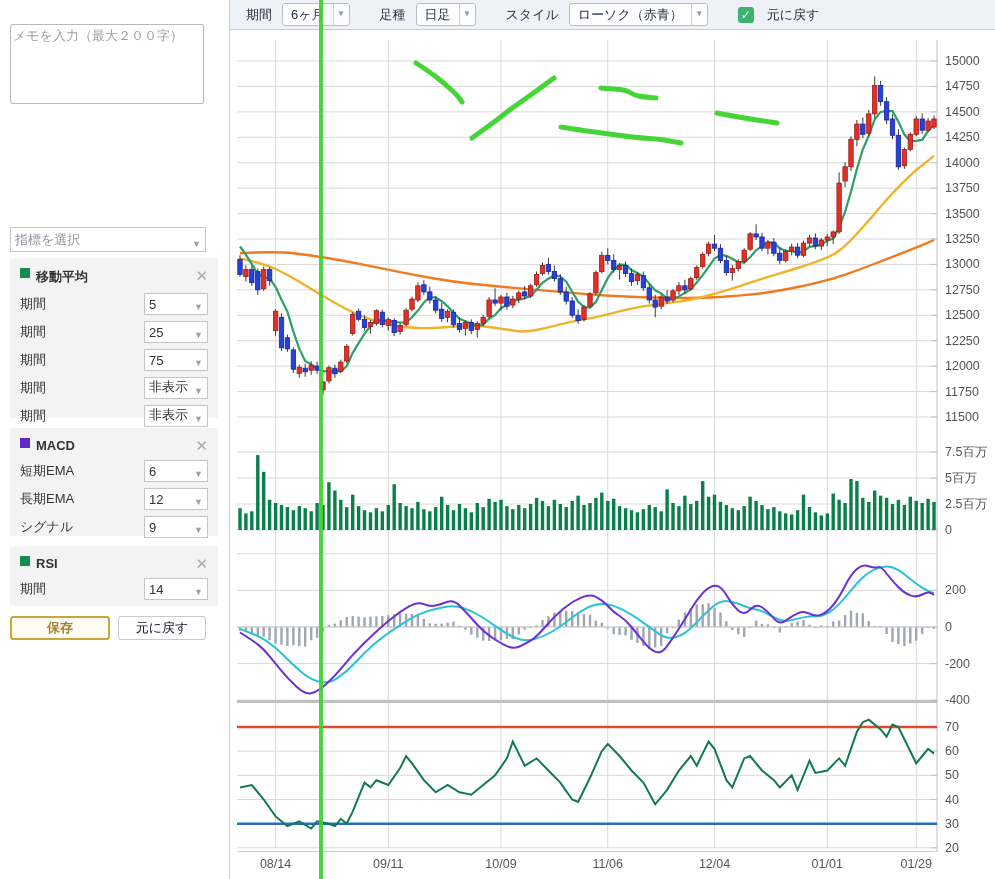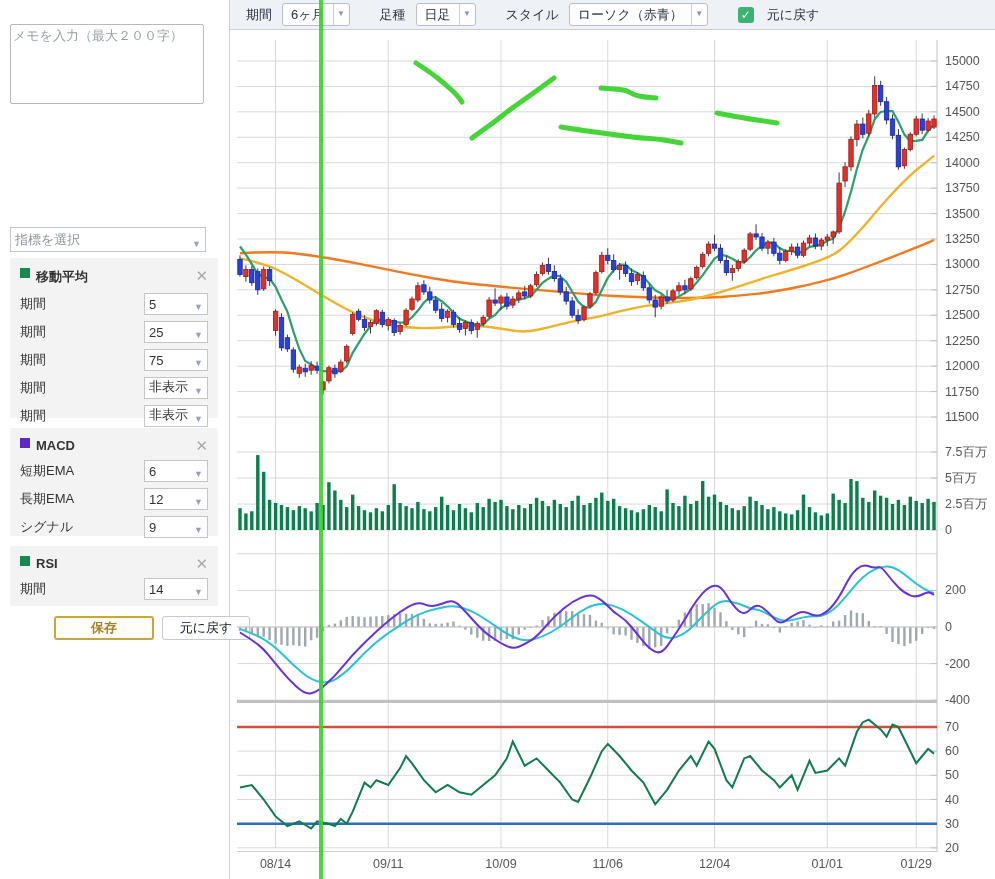--- a/index.html
+++ b/index.html
@@ -22,21 +22,21 @@
   .sel .arr{color:#9aa2b0;font-size:9px;margin-left:4px;}
   .ind-select{position:absolute;left:10px;top:227px;width:196px;height:25px;color:#8d939c;}
   .panel{position:absolute;left:10px;width:208px;background:#f3f3f3;border-radius:2px;}
   .panel-head{display:flex;align-items:flex-start;padding:10px 10px 4px 10px;font-size:13px;font-weight:bold;}
   .sq{width:10px;height:10px;margin-right:6px;display:inline-block;}
   .panel-x{margin-left:auto;color:#a9a9a9;font-size:15px;cursor:pointer;line-height:1;}
   .prow{display:flex;align-items:center;justify-content:space-between;padding:3px 10px;font-size:13px;}
   .prow .sel{width:64px;height:22px;}
   .btn-row{position:absolute;left:10px;display:flex;gap:8px;}
   .btn-save{width:100px;height:24px;background:#fffdf4;border:2px solid #c9a53c;border-radius:3px;
-            color:#a3802a;font-weight:bold;font-size:13px;font-family:inherit;cursor:pointer;margin-left:44px;}
+            color:#a3802a;font-weight:bold;font-size:13px;font-family:inherit;cursor:pointer;}
   .btn-reset{width:88px;height:24px;background:#fff;border:1px solid #c9c9c9;border-radius:3px;
              color:#0f172a;font-size:13px;font-family:inherit;cursor:pointer;}
   
   .toolbar{position:absolute;left:230px;top:0;width:765px;height:30px;background:#eef1f6;border-bottom:1px solid #c9cdd6;
            display:flex;align-items:center;font-size:13px;color:#2b3240;box-sizing:border-box;padding-left:16px;gap:8px;z-index:2;}
   .tb-label{margin-right:2px;}
   .dd{display:inline-flex;align-items:center;background:#fdfdfd;border:1px solid #b9bfca;border-radius:3px;height:21px;cursor:pointer;}
   .dd .dd-val{padding:0 8px;}
   .dd .dd-arr{border-left:1px solid #ccd1da;width:15px;text-align:center;color:#8a94a6;font-size:8px;align-self:stretch;line-height:20px;}
   .gap{width:14px;}

